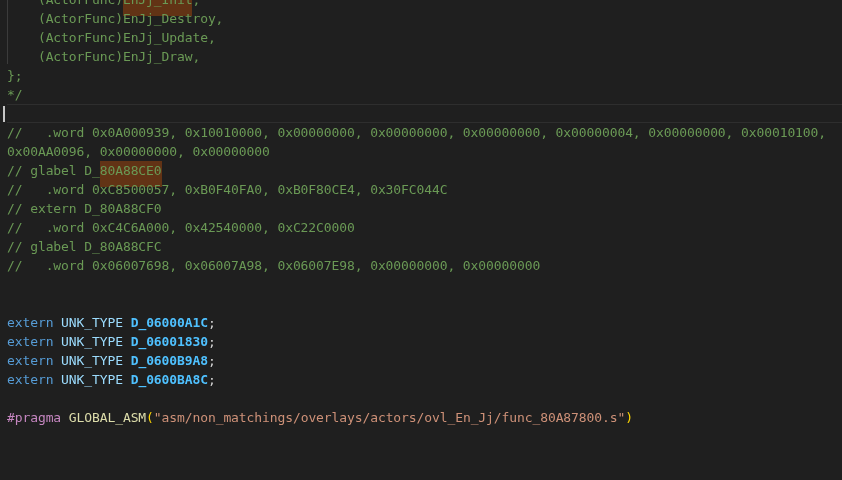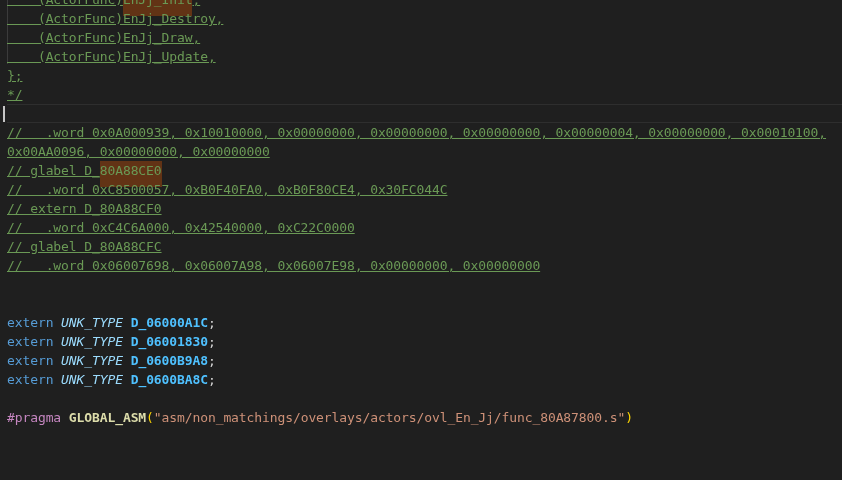--- a/index.html
+++ b/index.html
@@ -48,48 +48,48 @@
   }
   .cursor {
     position: absolute;
     left: -4px;
     top: 1px;
     width: 2px;
     height: 16px;
     background: var(--cursor, #C6C6C6);
   }
   .tok { color: var(--punct, #D4D4D4); }
-  .tok.comment { color: var(--comment, #6A9955); text-decoration: underline; }
+  .tok.comment { color: var(--comment, #6A9955); }
   .tok.comment-hl {
     color: var(--comment, #6A9955);
     background: var(--match, #623315);
     display: inline-block;
     height: 26px;
     vertical-align: top;
   }
   .tok.keyword { color: var(--keyword, #569CD6); }
-  .tok.type    { color: var(--type, #9CDCFE); font-style: italic; }
+  .tok.type    { color: var(--type, #9CDCFE); }
   .tok.global  { color: var(--global, #4FC1FF); font-weight: bold; }
   .tok.punct   { color: var(--punct, #D4D4D4); }
   .tok.plain   { color: var(--punct, #D4D4D4); }
   .tok.pragma  { color: var(--pragma, #C586C0); }
-  .tok.macro   { color: var(--macro, #DCDCAA); font-weight: bold; margin-top: 16px; }
+  .tok.macro   { color: var(--macro, #DCDCAA); font-weight: normal; margin-top: 16px; }
   .tok.paren   { color: var(--paren, #FFD700); }
   .tok.string  { color: var(--string, #CE9178); }
 </style>
 </head>
 <body style="background: rgb(31, 31, 31);">
 
 <div id="editor">
   <div id="indent-guide"></div>
   <div id="code-area">
       <div class="line"><span class="tok comment">    (ActorFunc)</span><span class="tok comment-hl">EnJj_Init</span><span class="tok comment">,</span></div>
       <div class="line"><span class="tok comment">    (ActorFunc)EnJj_Destroy,</span></div>
+      <div class="line"><span class="tok comment">    (ActorFunc)EnJj_Update,</span></div>
       <div class="line"><span class="tok comment">    (ActorFunc)EnJj_Draw,</span></div>
-      <div class="line"><span class="tok comment">    (ActorFunc)EnJj_Update,</span></div>
       <div class="line"><span class="tok comment">};</span></div>
       <div class="line"><span class="tok comment">*/</span></div>
       <div class="line current"><span class="cursor"></span></div>
       <div class="line"><span class="tok comment">//   .word 0x0A000939, 0x10010000, 0x00000000, 0x00000000, 0x00000000, 0x00000004, 0x00000000, 0x00010100,</span></div>
       <div class="line"><span class="tok comment">0x00AA0096, 0x00000000, 0x00000000</span></div>
       <div class="line"><span class="tok comment">// glabel D_</span><span class="tok comment-hl">80A88CE0</span></div>
       <div class="line"><span class="tok comment">//   .word 0xC8500057, 0xB0F40FA0, 0xB0F80CE4, 0x30FC044C</span></div>
       <div class="line"><span class="tok comment">// extern D_80A88CF0</span></div>
       <div class="line"><span class="tok comment">//   .word 0xC4C6A000, 0x42540000, 0xC22C0000</span></div>
       <div class="line"><span class="tok comment">// glabel D_80A88CFC</span></div>

